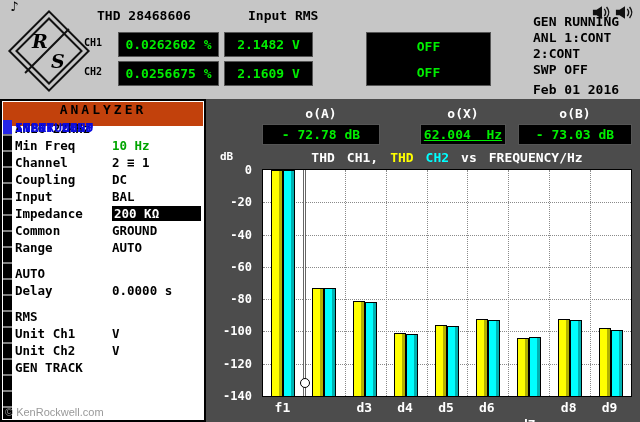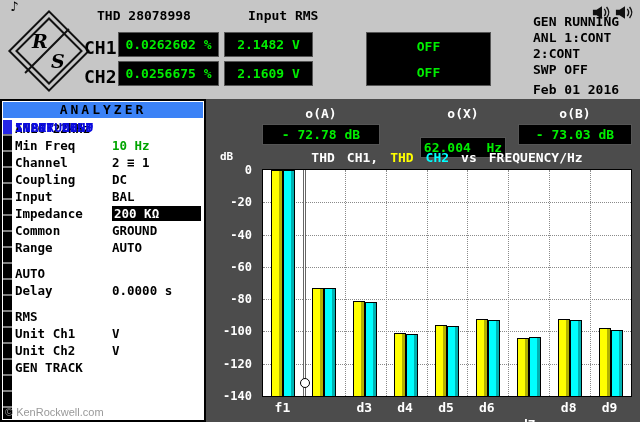--- a/index.html
+++ b/index.html
@@ -10,57 +10,57 @@
   .header{position:absolute;left:0;top:0;width:640px;height:100px;font-weight:bold;font-size:13px;}
   .logo{position:absolute;left:4px;top:2px;width:86px;height:96px;}
   .note{position:absolute;left:6px;top:-3px;font-family:"DejaVu Sans",sans-serif;font-size:13px;}
   .d1{position:absolute;left:16px;top:20px;width:54px;height:54px;border:2px solid #111;transform:rotate(45deg);}
   .d2{position:absolute;left:21px;top:25px;width:44px;height:44px;border:2px solid #111;transform:rotate(45deg);}
   .slash{position:absolute;left:42px;top:18px;width:2px;height:62px;background:#111;transform:rotate(45deg);}
   .lr,.ls{position:absolute;font-family:"DejaVu Serif",serif;font-style:italic;font-weight:bold;font-size:19px;}
   .lr{left:28px;top:28px;} .ls{left:47px;top:48px;}
   .h-thd{position:absolute;left:97px;top:8px;}
   .h-rms{position:absolute;left:248px;top:8px;}
-  .chlbl{position:absolute;font-size:18px;}
+  .chlbl{position:absolute;font-size:10px;}
   .c1{left:84px;top:37px;} .c2{left:84px;top:66px;}
   .gbox{position:absolute;background:#000;color:#00ee00;display:flex;align-items:center;justify-content:center;
         font-weight:bold;font-size:13px;white-space:pre;border:1px solid #555;box-sizing:border-box;}
   .b-thd1{left:118px;top:32px;width:101px;height:25px;}
   .b-thd2{left:118px;top:61px;width:101px;height:25px;}
   .b-rms1{left:224px;top:32px;width:89px;height:25px;}
   .b-rms2{left:224px;top:61px;width:89px;height:25px;}
   .b-aux{left:366px;top:32px;width:125px;height:54px;flex-direction:column;justify-content:space-around;}
   .status{position:absolute;left:497px;top:14px;line-height:16px;margin-left:36px;}
   .st-date{margin-top:4px;}
   .spk{position:absolute;}
   .s1{left:592px;top:5px;} .s2{left:615px;top:5px;}
 
   
   .apanel{position:absolute;left:0;top:99px;width:206px;height:323px;background:#fff;
           border:2px solid #000;box-sizing:border-box;}
-  .ptitle{position:absolute;left:1px;top:1px;right:1px;height:16px;background:#3b82f6;color:#000;
+  .ptitle{position:absolute;left:1px;top:1px;right:1px;height:24px;background:#c2410c;color:#000;
           font-weight:bold;font-size:13px;letter-spacing:3px;text-align:center;line-height:16px;}
   .strip{position:absolute;left:1px;top:19px;width:9px;bottom:1px;background-color:#000;
          background-image:repeating-linear-gradient(to bottom,transparent 0 14px,#808080 14px 16px);}
   .mcursor{position:absolute;left:0;top:0;width:100%;height:14px;background:#2525e8;}
   .menu-rows{position:absolute;left:13px;top:19px;right:3px;}
   .mrow{display:flex;align-items:center;height:17px;font-size:12.5px;font-weight:bold;white-space:pre;}
   .mrow .lbl{width:97px;flex:none;}
   .lbl.header{color:#0b0bde;}
   .val{flex:1;}
   .val.green{color:#00a500;}
   .val.selected{background:#000;color:#fff;padding:0 2px;}
   .spacer{height:9px;}
 
   
   .cpanel{position:absolute;left:206px;top:99px;width:434px;height:323px;background:#4c4c4c;overflow:hidden;}
   .clab{position:absolute;top:7px;color:#fff;font-weight:bold;font-size:13px;text-align:center;}
   .l0{left:56px;width:118px;} .l1{left:214px;width:86px;} .l2{left:312px;width:114px;}
   .cb0{left:56px;top:25px;width:118px;height:21px;}
-  .cb1{left:214px;top:38px;width:86px;height:21px;}
+  .cb1{left:214px;top:25px;width:86px;height:21px;text-decoration:underline;}
   .cb2{left:312px;top:25px;width:114px;height:21px;}
   .yunit{position:absolute;left:14px;top:51px;color:#fff;font-weight:bold;font-size:11px;}
   .ctitle{position:absolute;left:56px;top:51px;width:370px;display:flex;justify-content:center;gap:12px;
           font-weight:bold;font-size:13px;white-space:pre;}
   .yaxis{position:absolute;left:0;top:70px;width:50px;height:226px;}
   .ytick{position:absolute;right:4px;color:#fff;font-weight:bold;font-size:12px;}
   .plot{position:absolute;left:56px;top:70px;width:370px;height:228px;background:#fff;border:1px solid #000;box-sizing:border-box;}
   .xaxis{position:absolute;left:56px;top:301px;width:370px;height:16px;}
   .xtick{position:absolute;top:0;text-align:center;color:#fff;font-weight:bold;font-size:13px;}
   .hgrid{position:absolute;left:0;width:100%;height:0;border-top:1px dotted #8a8a8a;}
@@ -80,21 +80,21 @@
   <div class="header">
     <div class="logo">
       <span class="note">♪</span>
       <div class="d1"></div>
       <div class="d2"></div>
       <div class="slash"></div>
       <span class="lr">R</span>
       <span class="ls">S</span>
     </div>
 
-    <div class="h-thd">THD 28078998</div>
+    <div class="h-thd">THD 28468606</div>
     <div class="h-rms">Input RMS</div>
 
     <div class="chlbl c1">CH1</div>
     <div class="chlbl c2">CH2</div>
 
     <div class="gbox b-thd1">0.0262602 %</div>
     <div class="gbox b-thd2">0.0256675 %</div>
     <div class="gbox b-rms1">2.1482 V</div>
     <div class="gbox b-rms2">2.1609 V</div>
 

